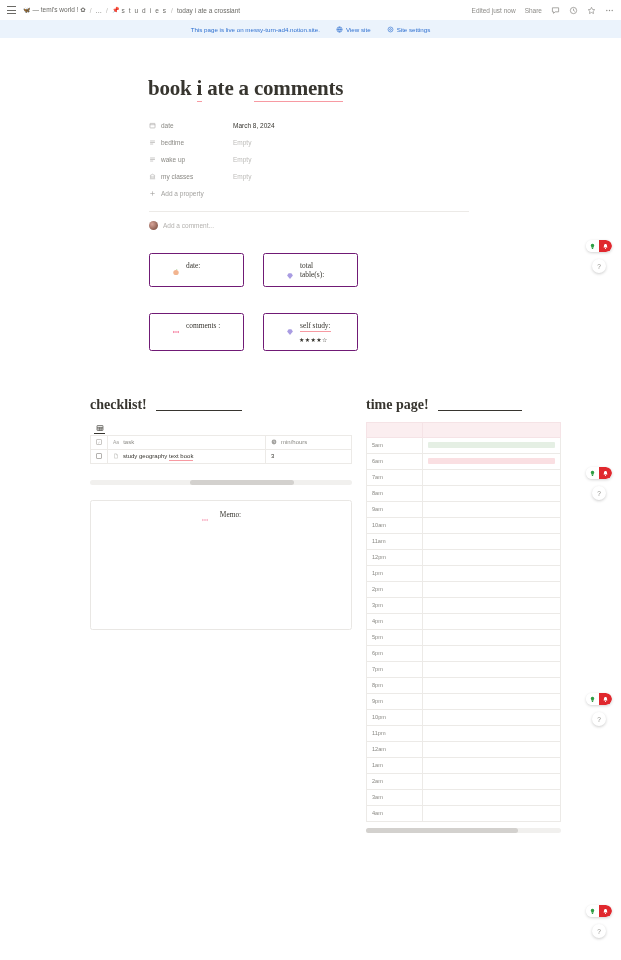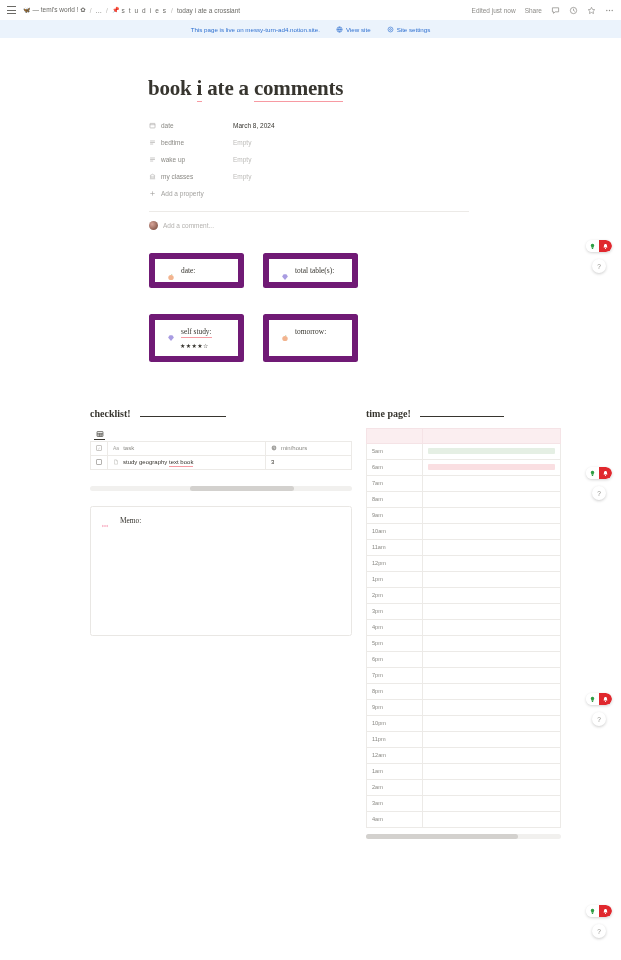--- a/index.html
+++ b/index.html
@@ -122,24 +122,24 @@
   .cards-row {
     display: flex;
     gap: 19px;
     padding-left: 149px;
   }
   .cards-row.r1 { margin-top: 23px; }
   .cards-row.r2 { margin-top: 26px; }
   .card {
     width: 95px;
     min-height: 27px;
-    border: 6px solid #701a75;
+    border: 1px solid #701a75;
     border-radius: 2.5px;
     background: #fff;
-    padding: 7px 12px;
+    padding: 7px 22px;
     display: flex;
     flex-direction: column;
     gap: 4px;
     cursor: text;
   }
   .card-head { display: flex; align-items: center; gap: 6px; }
   .card-emoji { width: 8px; height: 8px; flex: 0 0 auto; }
   .card-label {
     font-family: "Liberation Serif", serif;
     font-size: 7.4px;
@@ -155,21 +155,21 @@
     display: flex;
     padding: 0 60px 0 90px;
     gap: 14px;
     margin-top: 8px;
   }
   .col-left { width: 262px; flex: 0 0 262px; }
   .col-right { flex: 1 1 auto; }
 
   .sec-title {
     font-family: "Liberation Serif", serif;
-    font-size: 10px;
+    font-size: 14px;
     font-weight: 700;
     color: #37352f;
     display: flex;
     align-items: flex-end;
     gap: 9px;
     margin-bottom: 9px;
   }
   .sec-rule {
     display: inline-block;
     width: 86px;
@@ -247,21 +247,21 @@
 
   
   .memo {
     margin-top: 15px;
     border: 1px solid #e9e7e4;
     border-radius: 2.5px;
     height: 130px;
     padding: 9px 10px;
     cursor: text;
   }
-  .memo-head { display: flex; align-items: center; gap: 11px; }
+  .memo-head { display: flex; align-items: center; gap: 11px; justify-content: center; }
   .memo-label { font-family: "Liberation Serif", serif; font-size: 7.4px; color: #37352f; }
 
   
   .tt-wrap { margin-top: 1px; }
   .tt {
     width: 100%;
     border-collapse: collapse;
     table-layout: fixed;
     font-size: 5.6px;
   }
@@ -489,37 +489,37 @@
         <span class="card-label">total table(s):</span>
       </div>
     </div>
   </div>
 
   <div class="cards-row r2">
     <div class="card">
       <div class="card-head">
         <span class="card-emoji">
           <svg viewBox="0 0 16 16">
-              <path d="M5.2 2.6h5.6l3 4.2L8 14 2.2 6.8z" fill="#a99ce2"></path>
+              <path d="M2 5.4l5 2.6-5 2.6zM14 5.4L9 8l5 2.6z" fill="#f78caa"></path>
+              <circle cx="8" cy="8" r="1.5" fill="#f05c87"></circle>
             </svg>
         </span>
-        <span class="card-label ul">self study:</span>
-      </div>
-      <div class="stars">★★★★☆</div>
+        <span class="card-label">comments :</span>
+      </div>
     </div>
     <div class="card">
       <div class="card-head">
         <span class="card-emoji">
           <svg viewBox="0 0 16 16">
-              <ellipse cx="8" cy="9" rx="5.4" ry="5.2" fill="#f2b48f"></ellipse>
-              <path d="M8 4.2c.8-1.4 2-2 2.6-2-.2 1.1-1 2-2.6 2z" fill="#8fbf7a"></path>
+              <path d="M5.2 2.6h5.6l3 4.2L8 14 2.2 6.8z" fill="#a99ce2"></path>
             </svg>
         </span>
-        <span class="card-label">tomorrow:</span>
-      </div>
+        <span class="card-label ul">self study:</span>
+      </div>
+      <div class="stars">★★★★☆</div>
     </div>
   </div>
 
   <div class="divider-space"></div>
 
   <div class="cols">
 
     <div class="col-left">
       <div class="sec-title">
         <span>checklist!</span>

